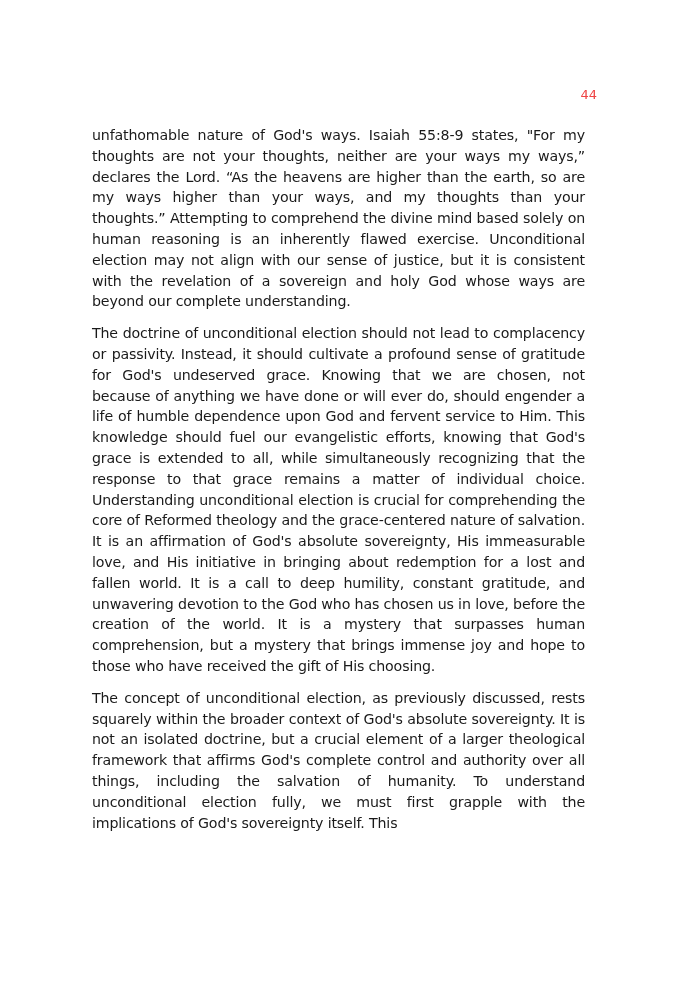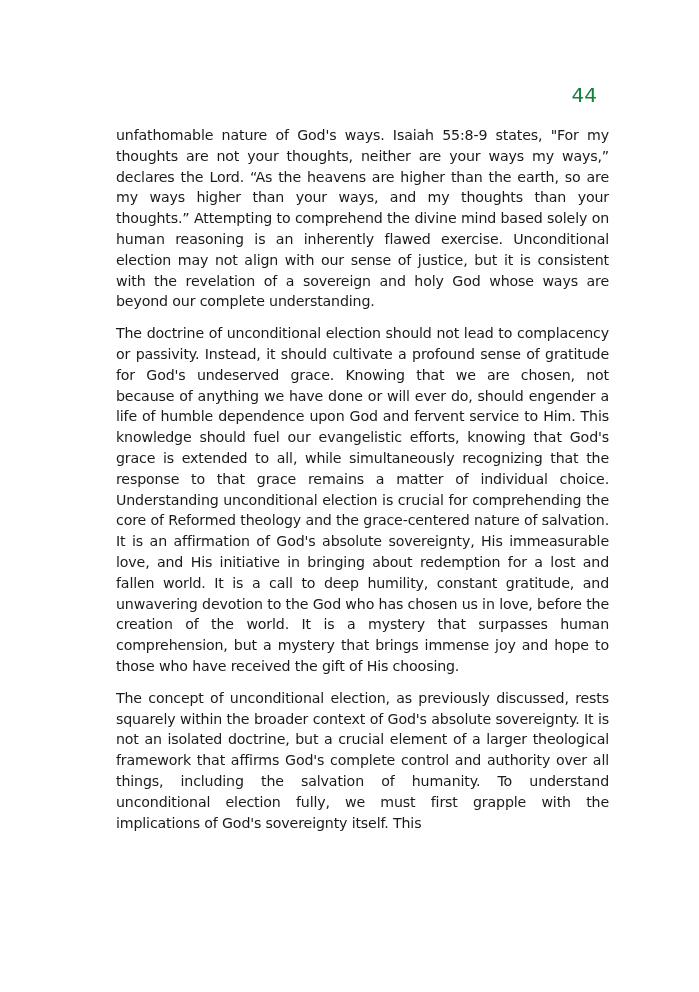--- a/index.html
+++ b/index.html
@@ -12,27 +12,27 @@
       height: 992px;
       position: relative;
       overflow: hidden;
       font-family: "DejaVu Sans", sans-serif;
       color: #1a1a1a;
     }
     .page-number {
       position: absolute;
       top: 86px;
       right: 102px;
-      font-size: 20px;
+      font-size: 13px;
       line-height: 18px;
-      color: #15803d;
+      color: #ef4444;
     }
     .content {
       position: absolute;
-      left: 116px;
+      left: 92px;
       top: 125px;
       width: 493px;
     }
     .para {
       margin: 0 0 11px 0;
       font-size: 14.2px;
       line-height: 20.8px;
       text-align: justify;
       letter-spacing: -0.15px;
       word-spacing: 0px;

